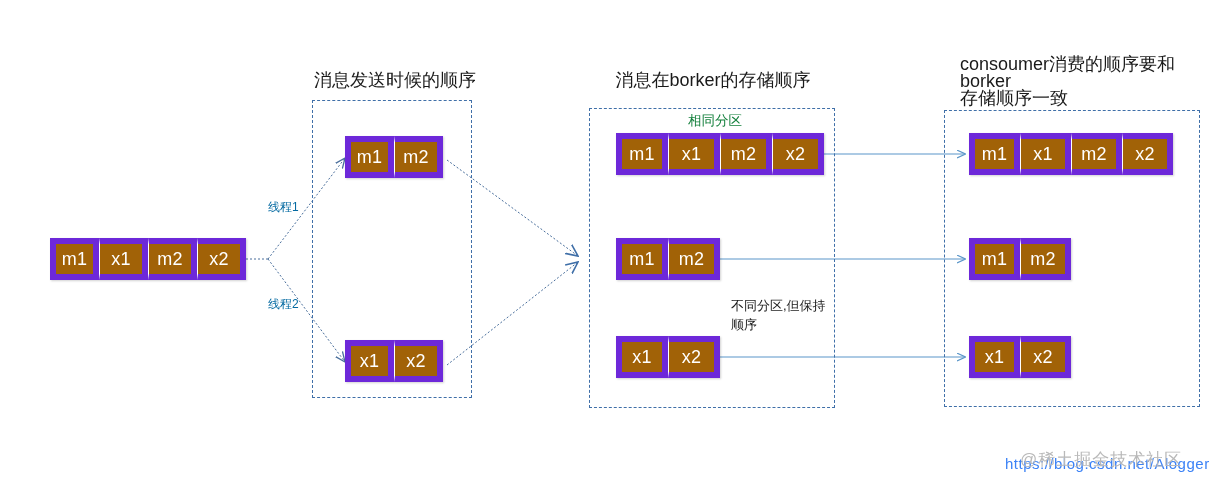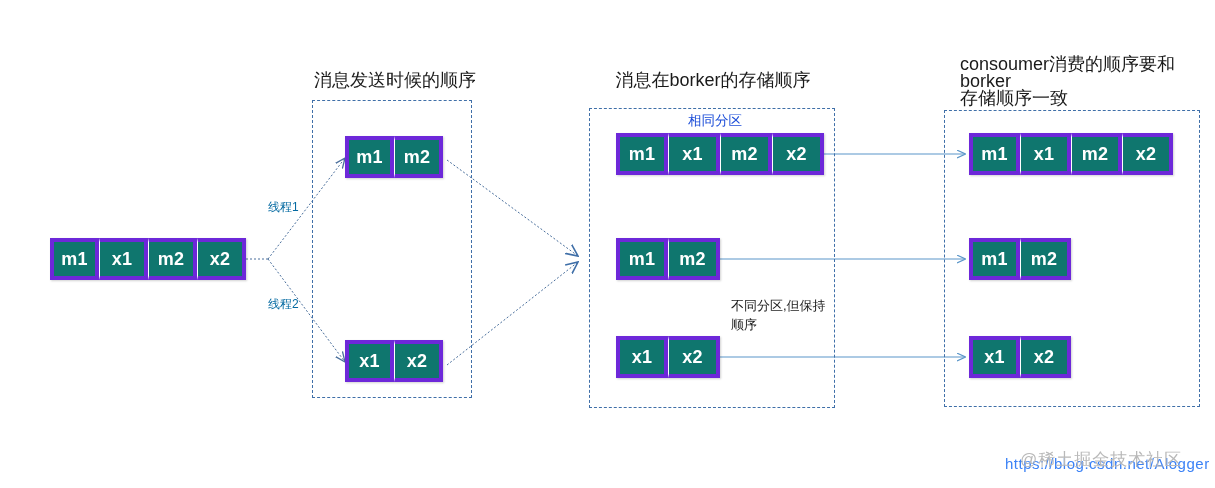--- a/index.html
+++ b/index.html
@@ -31,21 +31,21 @@
     position: absolute;
     color: #1a1a1a;
     font-size: 18px;
     line-height: 17px;
     text-align: center;
     white-space: pre-line;
   }
 
   .inner-label {
     position: absolute;
-    color: #1d4ed8;
+    color: #15803d;
     font-size: 13.5px;
     line-height: 17px;
     text-align: center;
   }
 
   .note-label {
     position: absolute;
     color: #1a1a1a;
     font-size: 13px;
     line-height: 19px;
@@ -62,24 +62,24 @@
 
   
   .msg-seq {
     position: absolute;
     display: flex;
     flex-direction: row;
     align-items: stretch;
     box-shadow: 1px 1px 2px rgba(0,0,0,0.18);
   }
   .msg-cell {
-    background: #0f766e;
-    border: 4px solid #6d28d9;
+    background: #a16207;
+    border: 6px solid #6d28d9;
     color: #ffffff;
-    font-weight: bold;
+    font-weight: normal;
     font-size: 18px;
     display: flex;
     align-items: center;
     justify-content: center;
     box-sizing: border-box;
     letter-spacing: 0.3px;
   }
   .msg-cell + .msg-cell {
     border-left: 1px solid #ffffff;
   }

